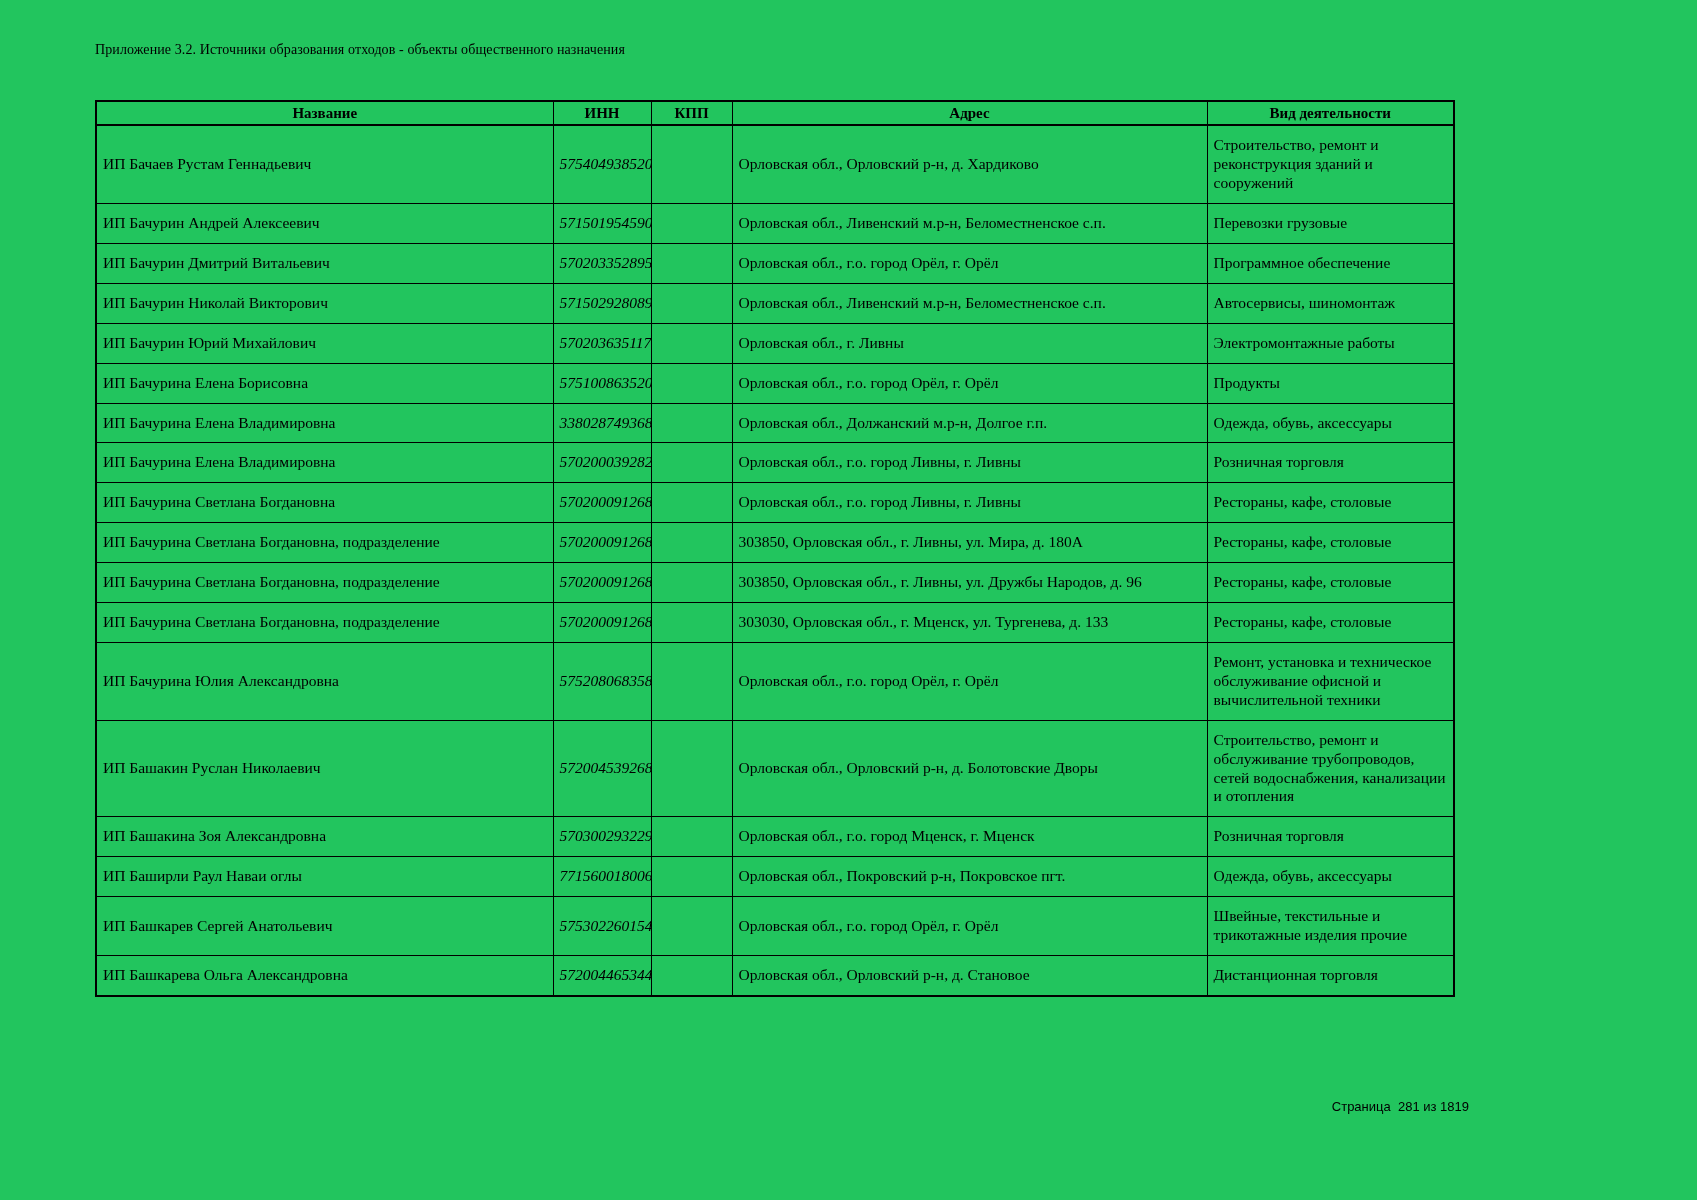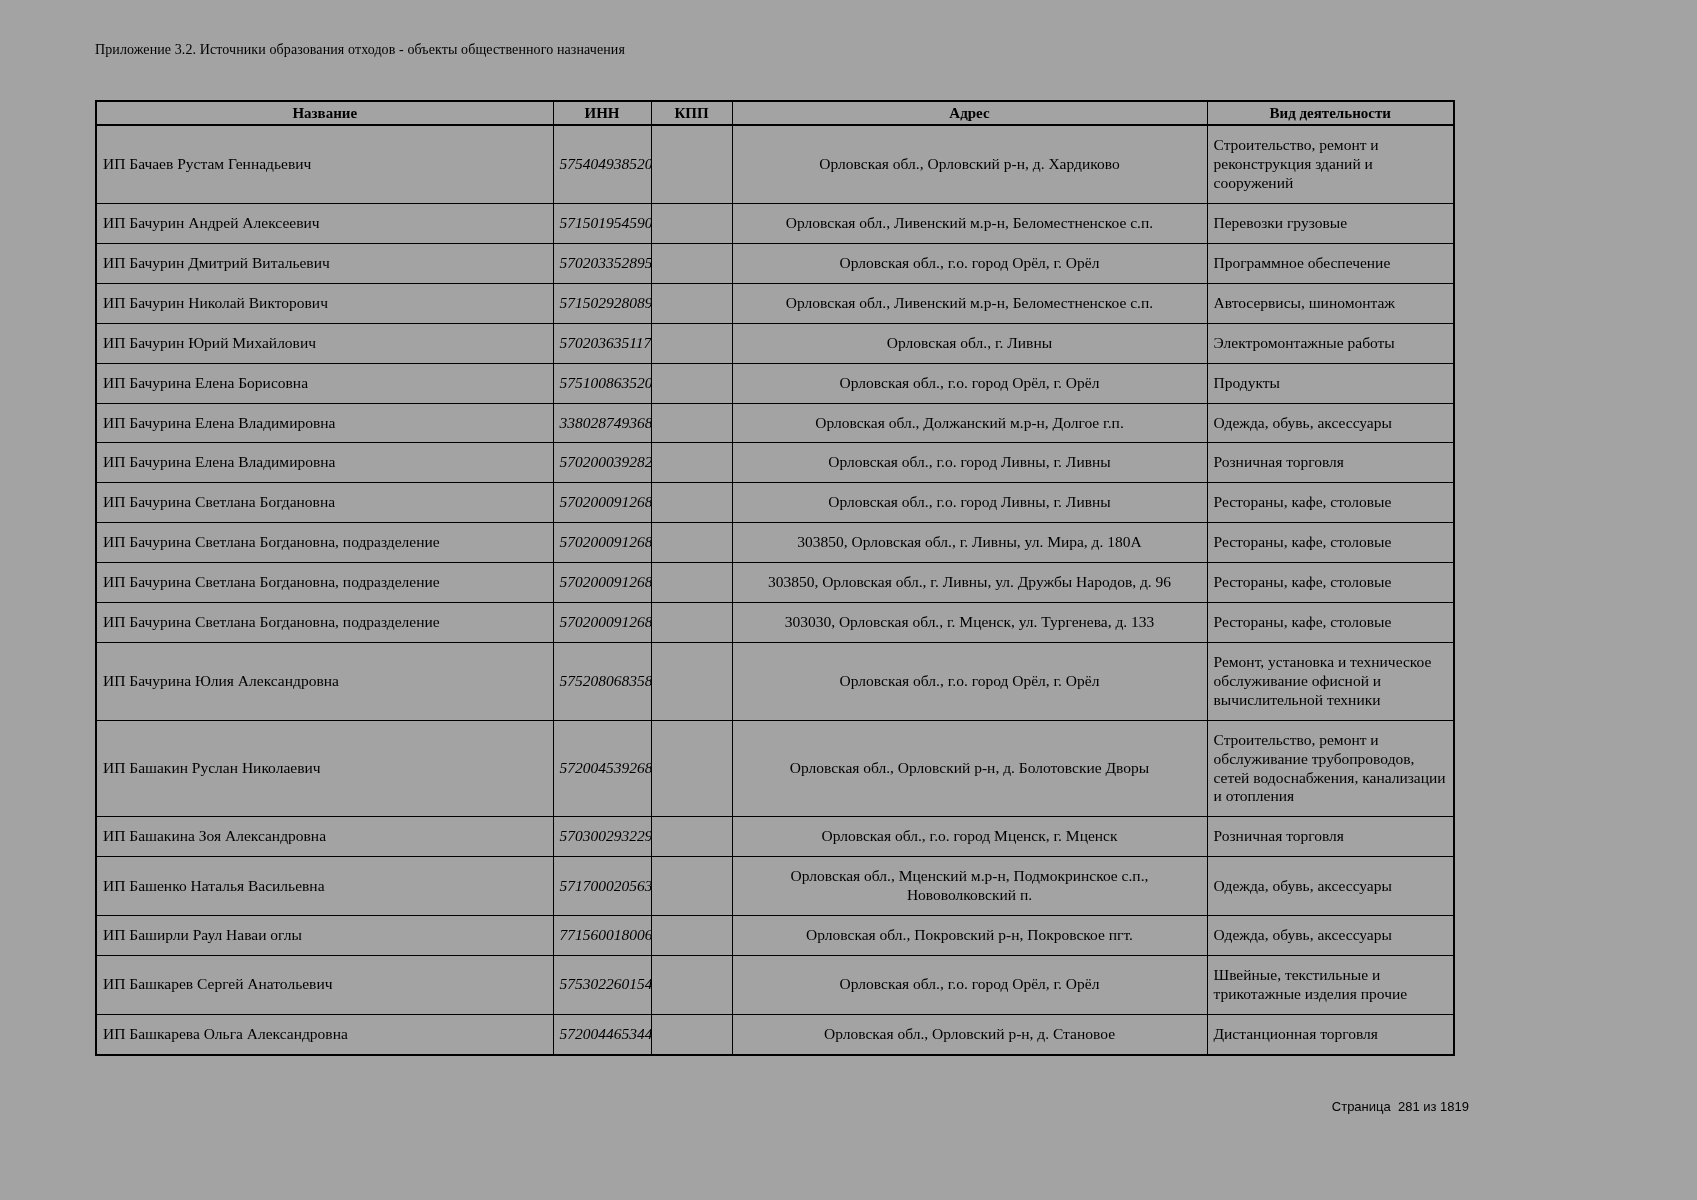--- a/index.html
+++ b/index.html
@@ -7,21 +7,21 @@
     margin: 0;
     padding: 0;
     background: #ffffff;
     font-family: "Liberation Serif", serif;
     color: #000000;
   }
   .page {
     position: relative;
     width: 1697px;
     height: 1200px;
-    background: #a3a3a3;
+    background: #22c55e;
     overflow: hidden;
   }
   .doc-title {
     position: absolute;
     left: 95px;
     top: 42px;
     font-size: 14px;
     letter-spacing: 0.1px;
     white-space: nowrap;
   }
@@ -49,21 +49,21 @@
     border-bottom: 2px solid #000000;
     font-size: 15px;
     margin-left: 48px;
   }
   table.register td {
     padding: 10px 6px;
   }
   td.col-name    { padding-left: 7px; }
   td.col-inn     { padding-left: 3px; padding-right: 2px; font-style: italic; }
   td.col-kpp     { }
-  td.col-address { padding-left: 7px; text-align: center; }
+  td.col-address { padding-left: 7px; }
   td.col-activity{ padding-left: 7px; margin-top: 41px; }
   .page-footer {
     position: absolute;
     right: 228px;
     top: 1099px;
     font-family: "Liberation Sans", sans-serif;
     font-size: 13px;
     white-space: pre;
   }
 </style>
@@ -191,27 +191,20 @@
           <td class="col-activity">Строительство, ремонт и обслуживание трубопроводов, сетей водоснабжения, канализации и отопления</td>
         </tr>
         <tr>
           <td class="col-name">ИП Башакина Зоя Александровна</td>
           <td class="col-inn">570300293229</td>
           <td class="col-kpp"></td>
           <td class="col-address">Орловская обл., г.о. город Мценск, г. Мценск</td>
           <td class="col-activity">Розничная торговля</td>
         </tr>
         <tr>
-          <td class="col-name">ИП Башенко Наталья Васильевна</td>
-          <td class="col-inn">571700020563</td>
-          <td class="col-kpp"></td>
-          <td class="col-address">Орловская обл., Мценский м.р-н, Подмокринское с.п., Нововолковский п.</td>
-          <td class="col-activity">Одежда, обувь, аксессуары</td>
-        </tr>
-        <tr>
           <td class="col-name">ИП Баширли Раул Наваи оглы</td>
           <td class="col-inn">771560018006</td>
           <td class="col-kpp"></td>
           <td class="col-address">Орловская обл., Покровский р-н, Покровское пгт.</td>
           <td class="col-activity">Одежда, обувь, аксессуары</td>
         </tr>
         <tr>
           <td class="col-name">ИП Башкарев Сергей Анатольевич</td>
           <td class="col-inn">575302260154</td>
           <td class="col-kpp"></td>

